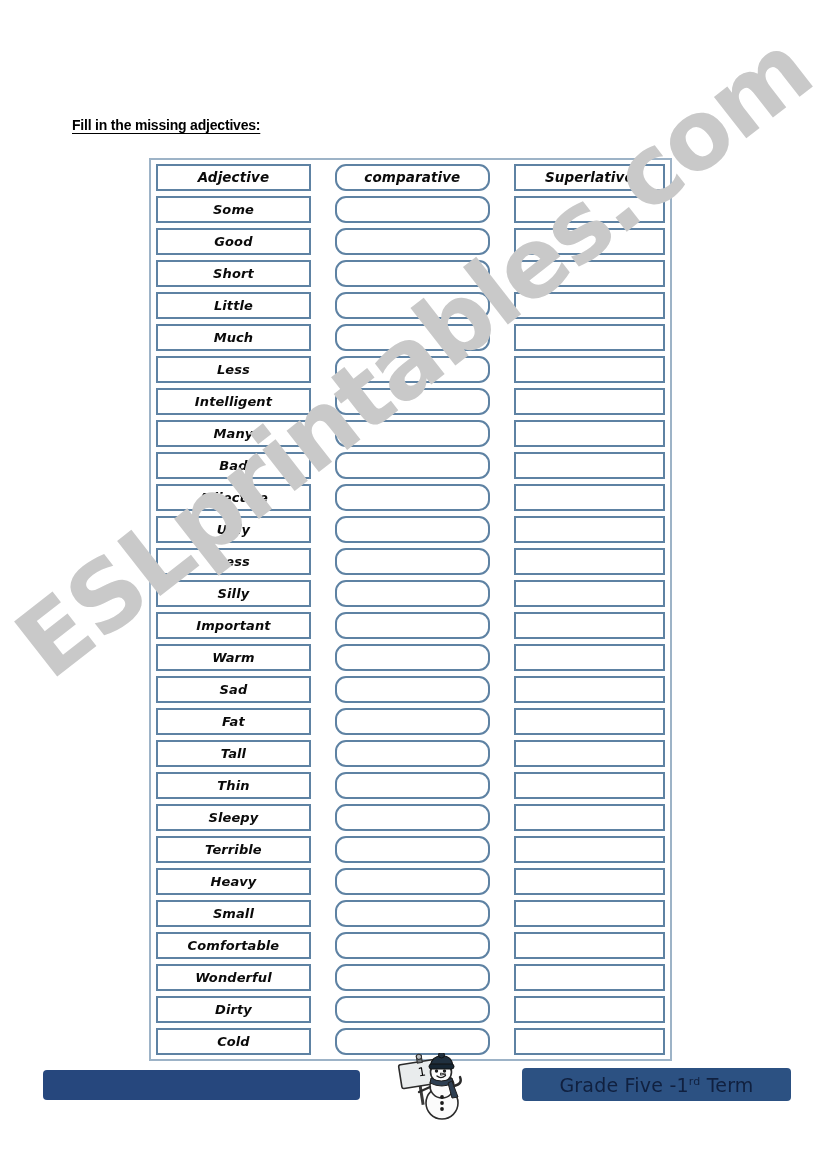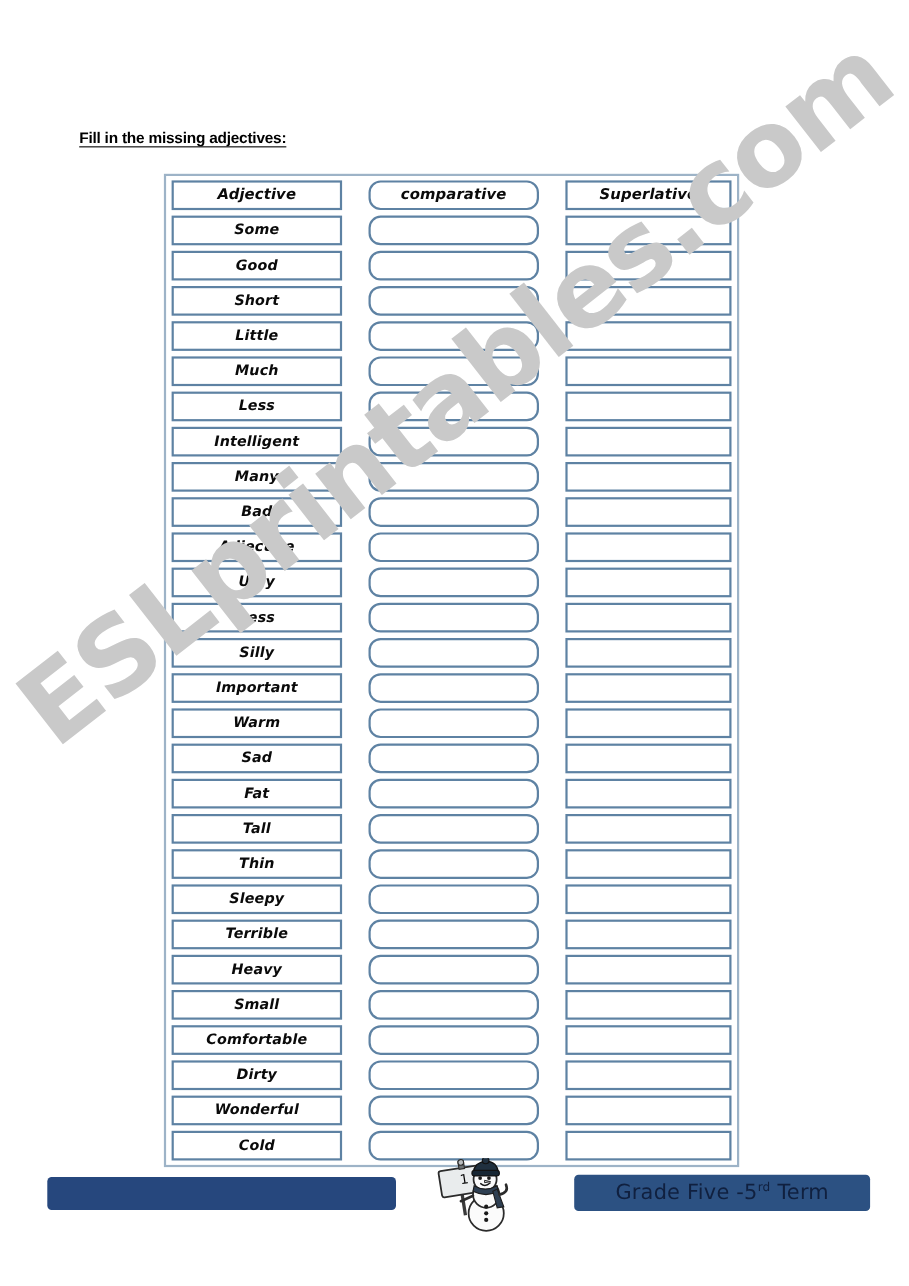--- a/index.html
+++ b/index.html
@@ -287,26 +287,26 @@
         <div class="t-cell c-adjective">Small</div>
         <div class="t-cell c-comparative"></div>
         <div class="t-cell c-superlative"></div>
       </div>
       <div class="t-row">
         <div class="t-cell c-adjective">Comfortable</div>
         <div class="t-cell c-comparative"></div>
         <div class="t-cell c-superlative"></div>
       </div>
       <div class="t-row">
+        <div class="t-cell c-adjective">Wonderful</div>
+        <div class="t-cell c-comparative"></div>
+        <div class="t-cell c-superlative"></div>
+      </div>
+      <div class="t-row">
         <div class="t-cell c-adjective">Dirty</div>
-        <div class="t-cell c-comparative"></div>
-        <div class="t-cell c-superlative"></div>
-      </div>
-      <div class="t-row">
-        <div class="t-cell c-adjective">Wonderful</div>
         <div class="t-cell c-comparative"></div>
         <div class="t-cell c-superlative"></div>
       </div>
       <div class="t-row">
         <div class="t-cell c-adjective">Cold</div>
         <div class="t-cell c-comparative"></div>
         <div class="t-cell c-superlative"></div>
       </div>
     </div>
 </div>
@@ -351,15 +351,15 @@
 
     <path d="M33 34 L22 39" fill="none" stroke="#2b2b2b" stroke-width="2.4" stroke-linecap="round"></path>
 
     <path d="M57 33 Q66 31 63 24" fill="none" stroke="#2b2b2b" stroke-width="2.4" stroke-linecap="round"></path>
   </svg>
 </div>
 <div id="page-number-label">1</div>
 
 <div id="footer-right-bar">
   <span id="footer-right-label">
-    <span>Grade Five -5</span><sup>rd</sup><span> Term</span>
+    <span>Grade Five -1</span><sup>rd</sup><span> Term</span>
   </span>
 </div>
 
 </body></html>

